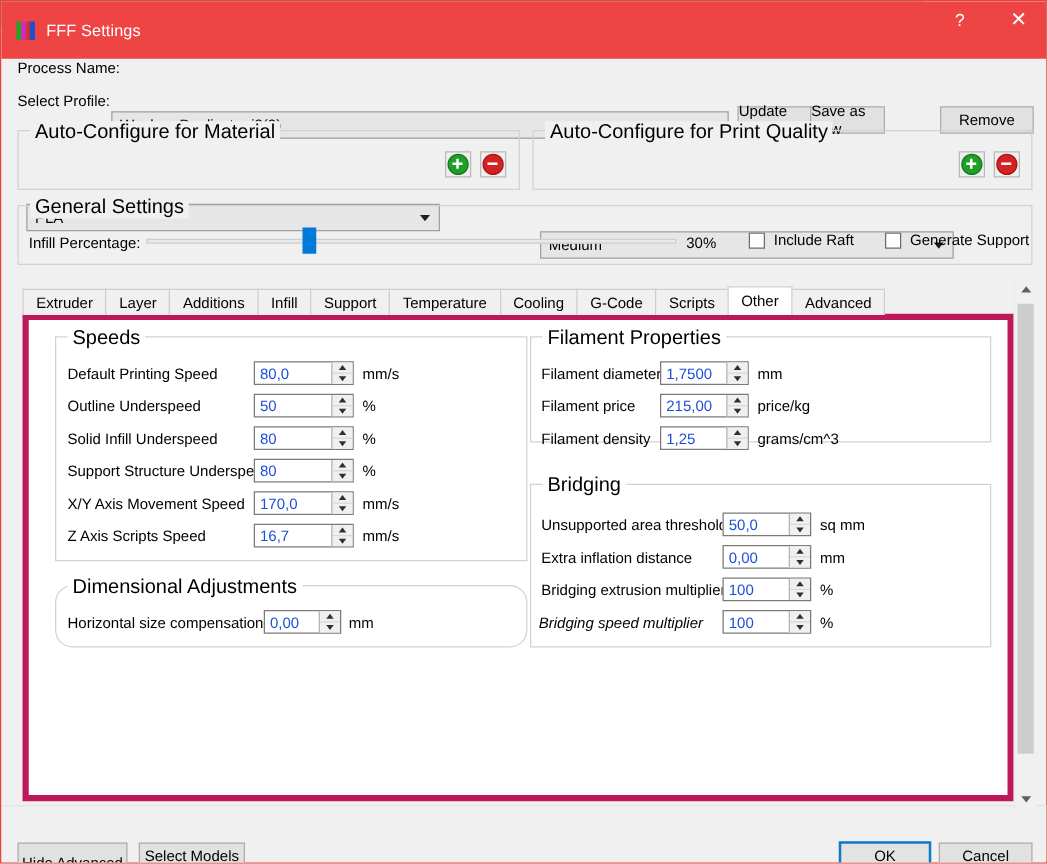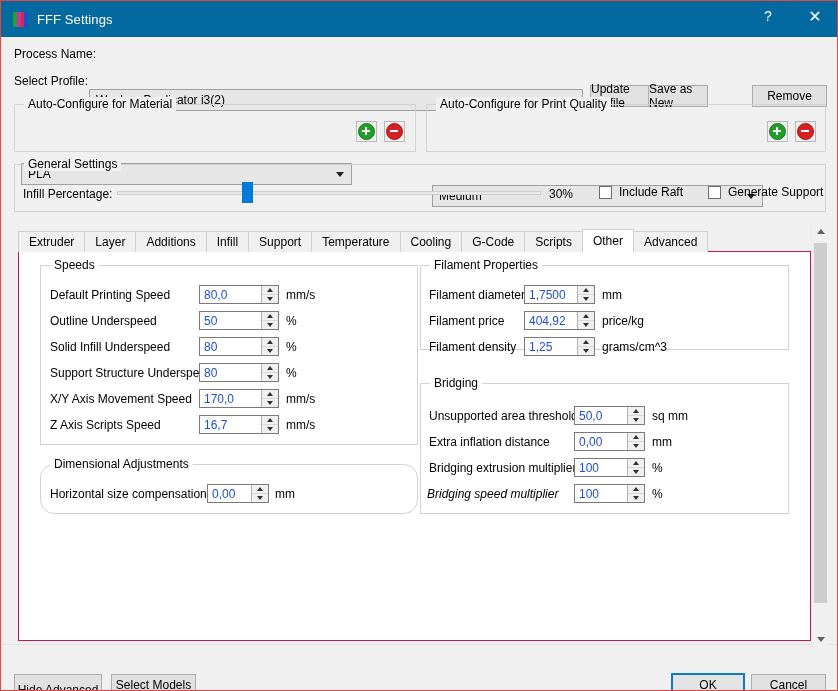--- a/index.html
+++ b/index.html
@@ -20,22 +20,22 @@
     box-sizing: border-box;
     background: #f0f0f0;
     border: 1px solid #e8443a;
     overflow: hidden;
   }
 
   
   .titlebar {
     position: absolute;
     left: 0; top: 0;
-    width: 838px; height: 36px;
-    background: #0369a1;
+    width: 838px; height: 46px;
+    background: #ef4444;
     display: flex;
     align-items: center;
   }
   .title-icon {
     margin-left: 12px;
     width: 15px; height: 15px;
     display: flex;
     align-items: stretch;
     border-radius: 1px;
     overflow: hidden;
@@ -122,21 +122,21 @@
   .group {
     position: absolute;
     box-sizing: border-box;
     border: 1px solid #d2d2d2;
   }
   .group > .gtitle {
     position: absolute;
     top: -8px; left: 9px;
     background: #f0f0f0;
     padding: 0 4px;
-    font-size: 12px;
+    font-size: 16px;
     color: #000;
     white-space: nowrap;
   }
   .group.onwhite > .gtitle { background: #ffffff; }
 
   
   .spin {
     position: absolute;
     box-sizing: border-box;
     height: 19px;
@@ -274,21 +274,21 @@
     border-color: #cfcfcf;
     position: relative;
     z-index: 4;
   }
   .tabpanel {
     position: absolute;
     left: 17px; top: 250px;
     width: 793px; height: 390px;
     box-sizing: border-box;
     background: #ffffff;
-    border: 1px solid #be185d;
+    border: 5px solid #be185d;
     z-index: 2;
   }
 
   
   .scrollbar {
     position: absolute;
     left: 810px; top: 222px;
     width: 17px; height: 425px;
     background: #f0f0f0;
     border-left: 1px solid #ebebeb;
@@ -547,21 +547,21 @@
           </span>
           <span>
             <i></i>
           </span>
         </span>
     </div>
     <div class="unit" style="left:583px; top:36px;">mm</div>
 
     <div class="flabel" style="left:410px; top:62px;">Filament price</div>
     <div class="spin" style="left:505px; top:59px; width:71px;">
-      <span class="val">404,92</span>
+      <span class="val">215,00</span>
       <span class="btns">
           <span>
             <i></i>
           </span>
           <span>
             <i></i>
           </span>
         </span>
     </div>
     <div class="unit" style="left:583px; top:62px;">price/kg</div>

